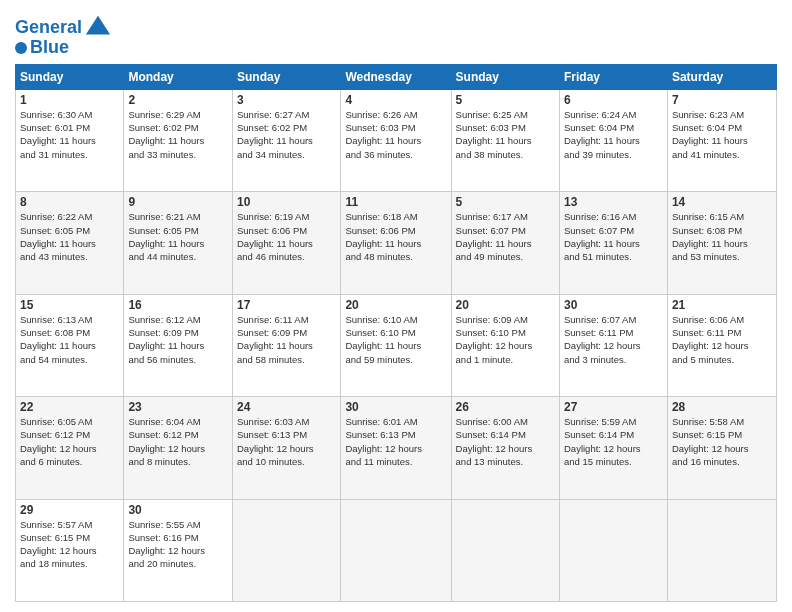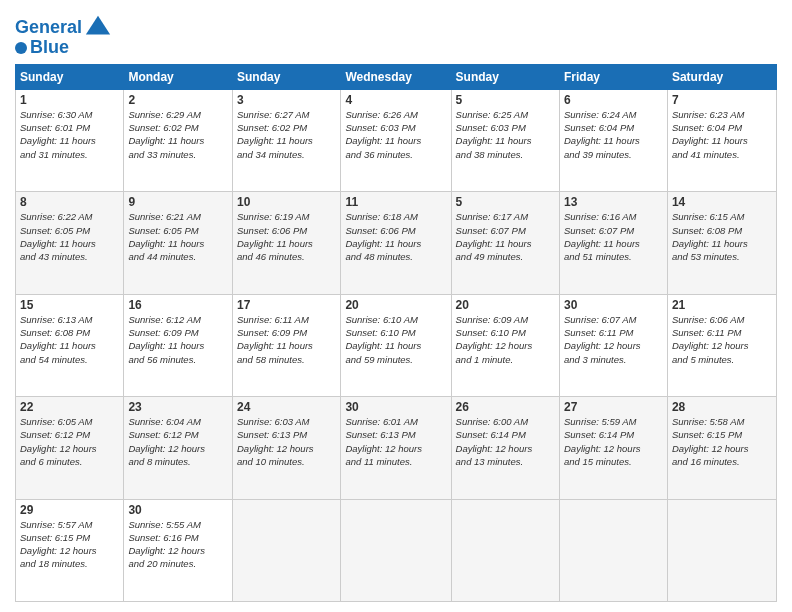--- a/index.html
+++ b/index.html
@@ -82,21 +82,20 @@
     .day-num {
       font-size: 12px;
       font-weight: bold;
       display: block;
       margin-bottom: 1px;
     }
     .day-info {
       font-size: 9.5px;
       line-height: 1.4;
       color: #333;
-      font-style: italic;
     }
     .empty {
       background: #f5f5f5 !important;
     }
   </style>
 </head>
 <body>
 
 <div class="page">
   <div class="header">

